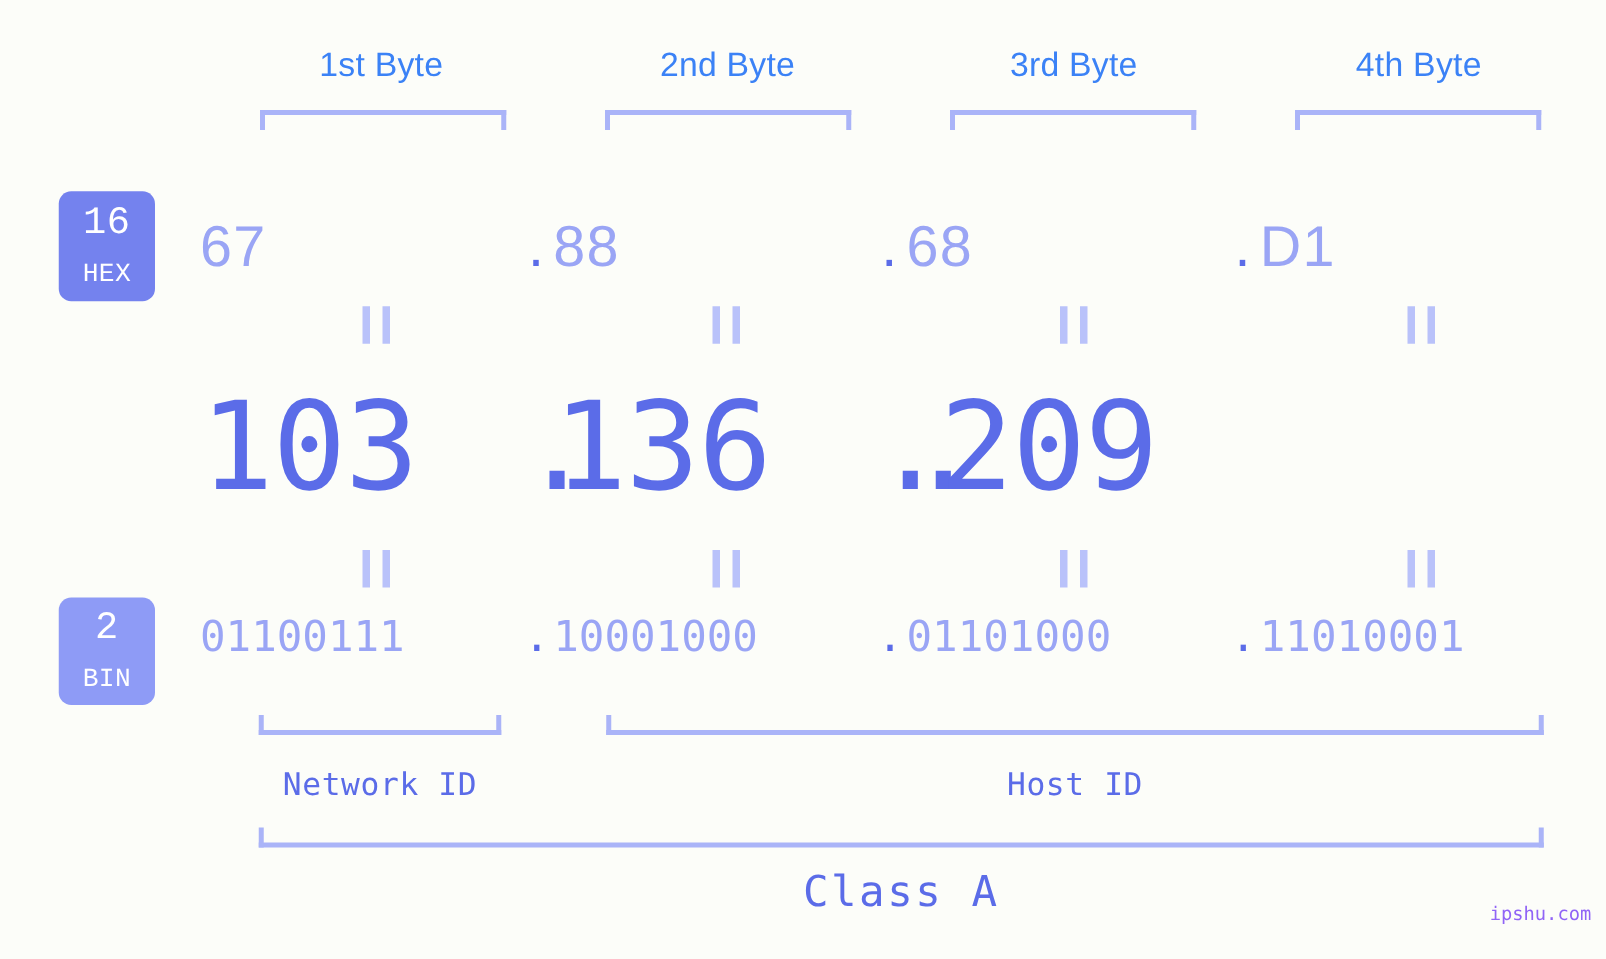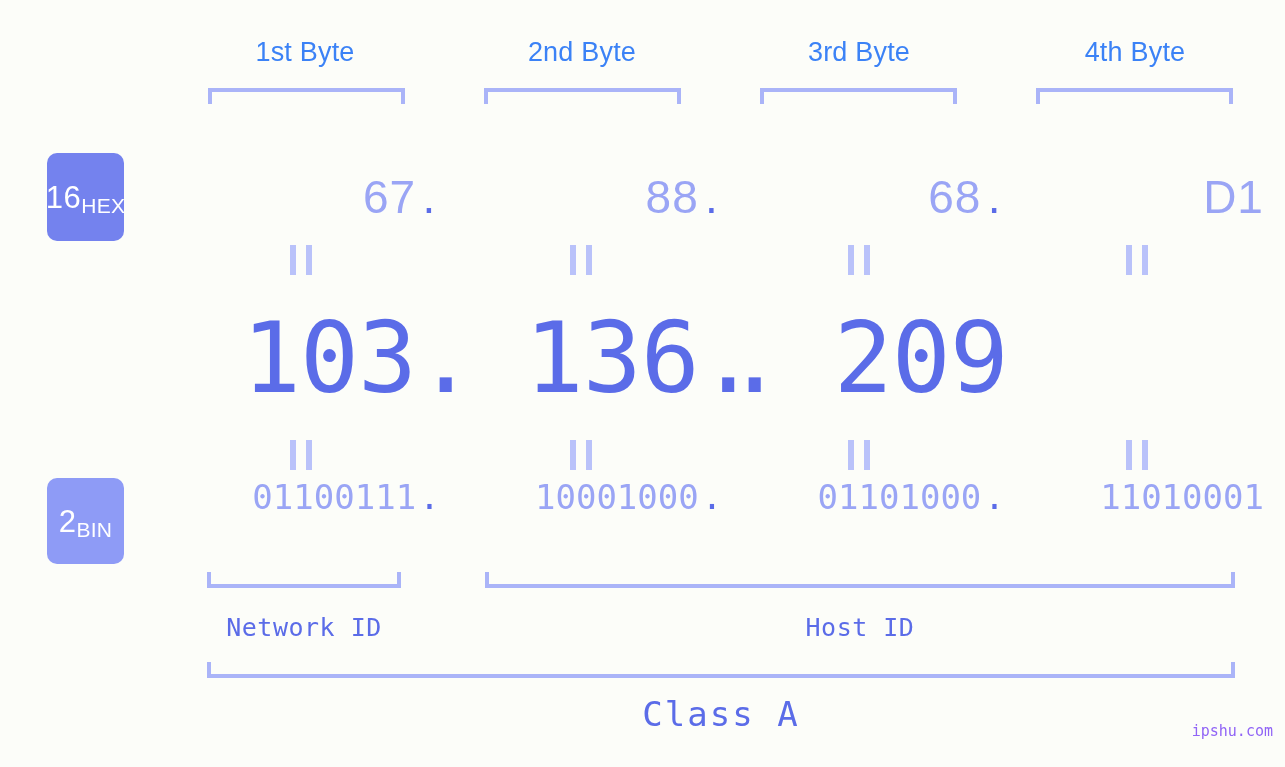--- a/index.html
+++ b/index.html
@@ -57,24 +57,24 @@
 
   
   .badge {
     position: absolute;
     left: 47px;
     width: 77px;
     border-radius: 10px;
     color: #ffffff;
     text-align: center;
     display: flex;
-    flex-direction: row;
+    flex-direction: column;
     align-items: center;
     justify-content: center;
-    font-family: Liberation Sans, sans-serif;
+    font-family: Liberation Mono, monospace;
     line-height: 1;
   }
   .badge .num {
     font-size: 31px;
     font-weight: 400;
     letter-spacing: 0.5px;
   }
   .badge .name {
     font-size: 21px;
     font-weight: 400;
@@ -87,21 +87,21 @@
 
   
   .row {
     position: absolute;
     left: 160px;
     width: 1104px;
     display: flex;
     align-items: center;
   }
   .cell {
-    text-align: right;
+    text-align: left;
     white-space: nowrap;
   }
   .dot {
     text-align: center;
     white-space: nowrap;
   }
 
   
   #row-hex {
     top: 152px;
@@ -127,21 +127,21 @@
     font-size: 98px;
     font-family: "DejaVu Sans Mono", monospace;
     letter-spacing: -1px;
     font-weight: 400;
   }
   #row-dec .cell { width: 23.2%; }
   #row-dec .dot { width: 2.4%; font-size: 98px; }
 
   
   #row-bin {
-    top: 467px;
+    top: 480px;
     height: 60px;
     color: #9aa5f5;
     font-size: 34px;
     font-family: "DejaVu Sans Mono", monospace;
     letter-spacing: 0px;
   }
   #row-bin .cell { width: 23.2%; }
   #row-bin .dot {
     width: 2.4%;
     color: #5b6ce8;

